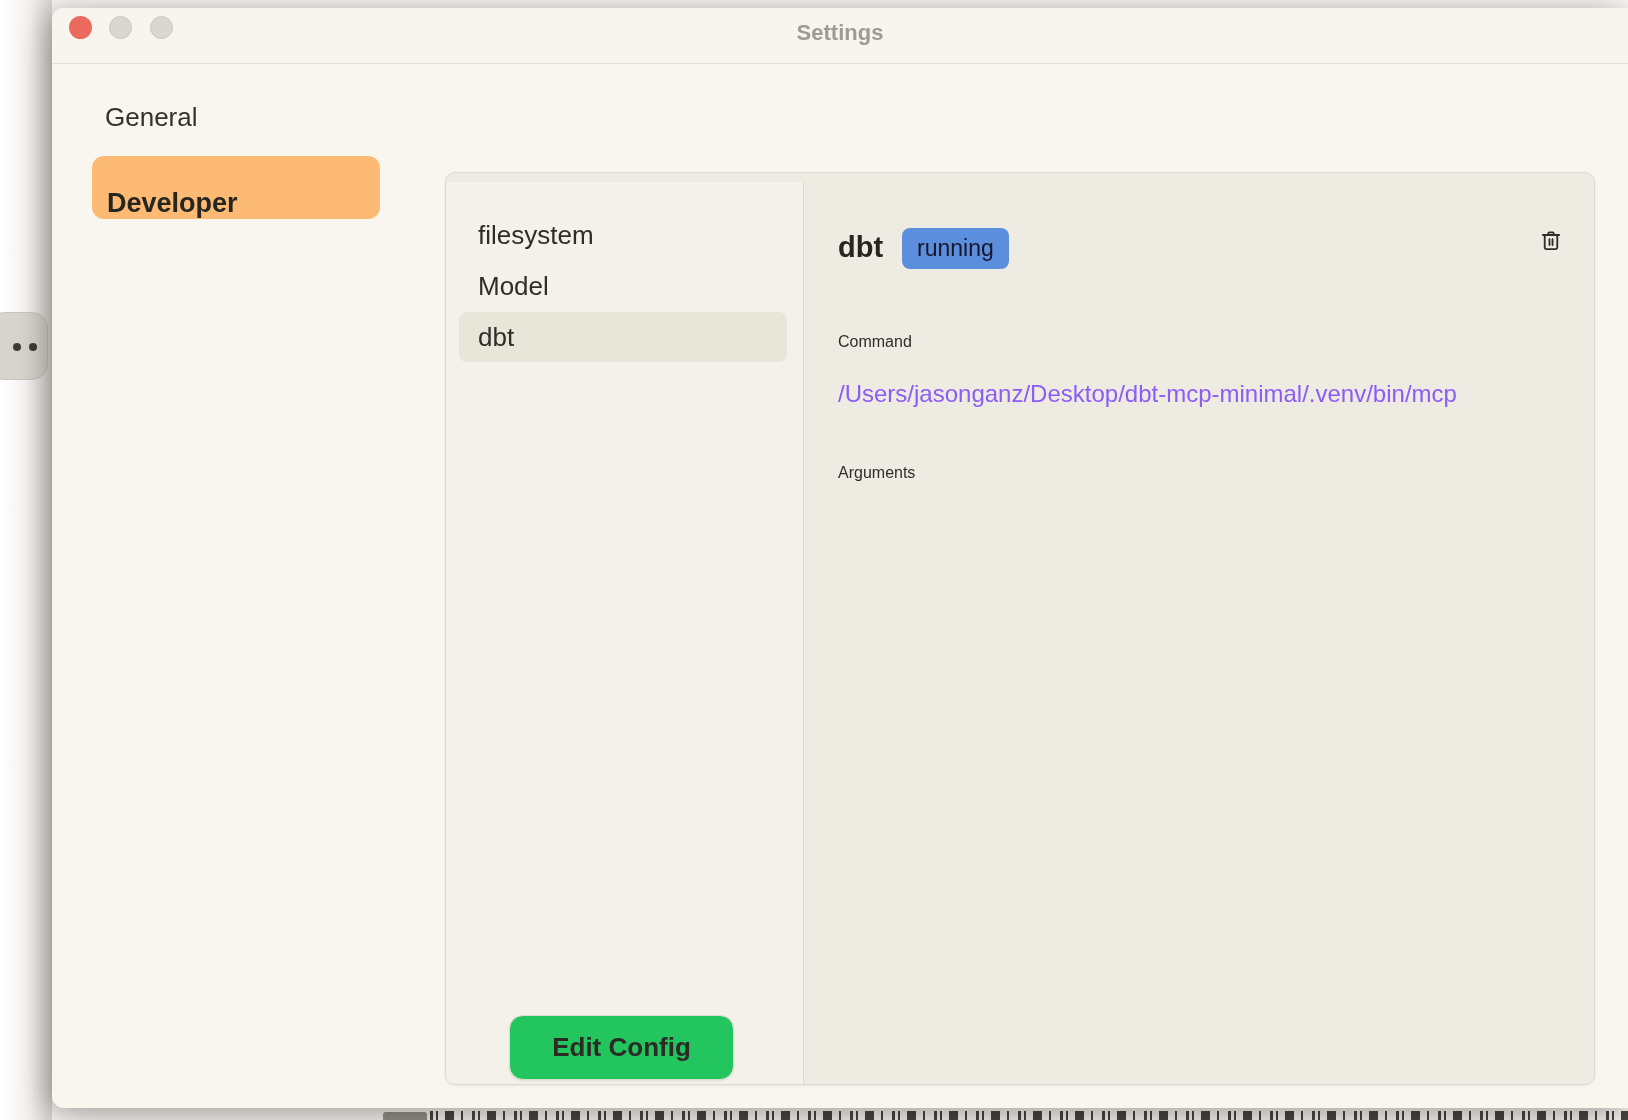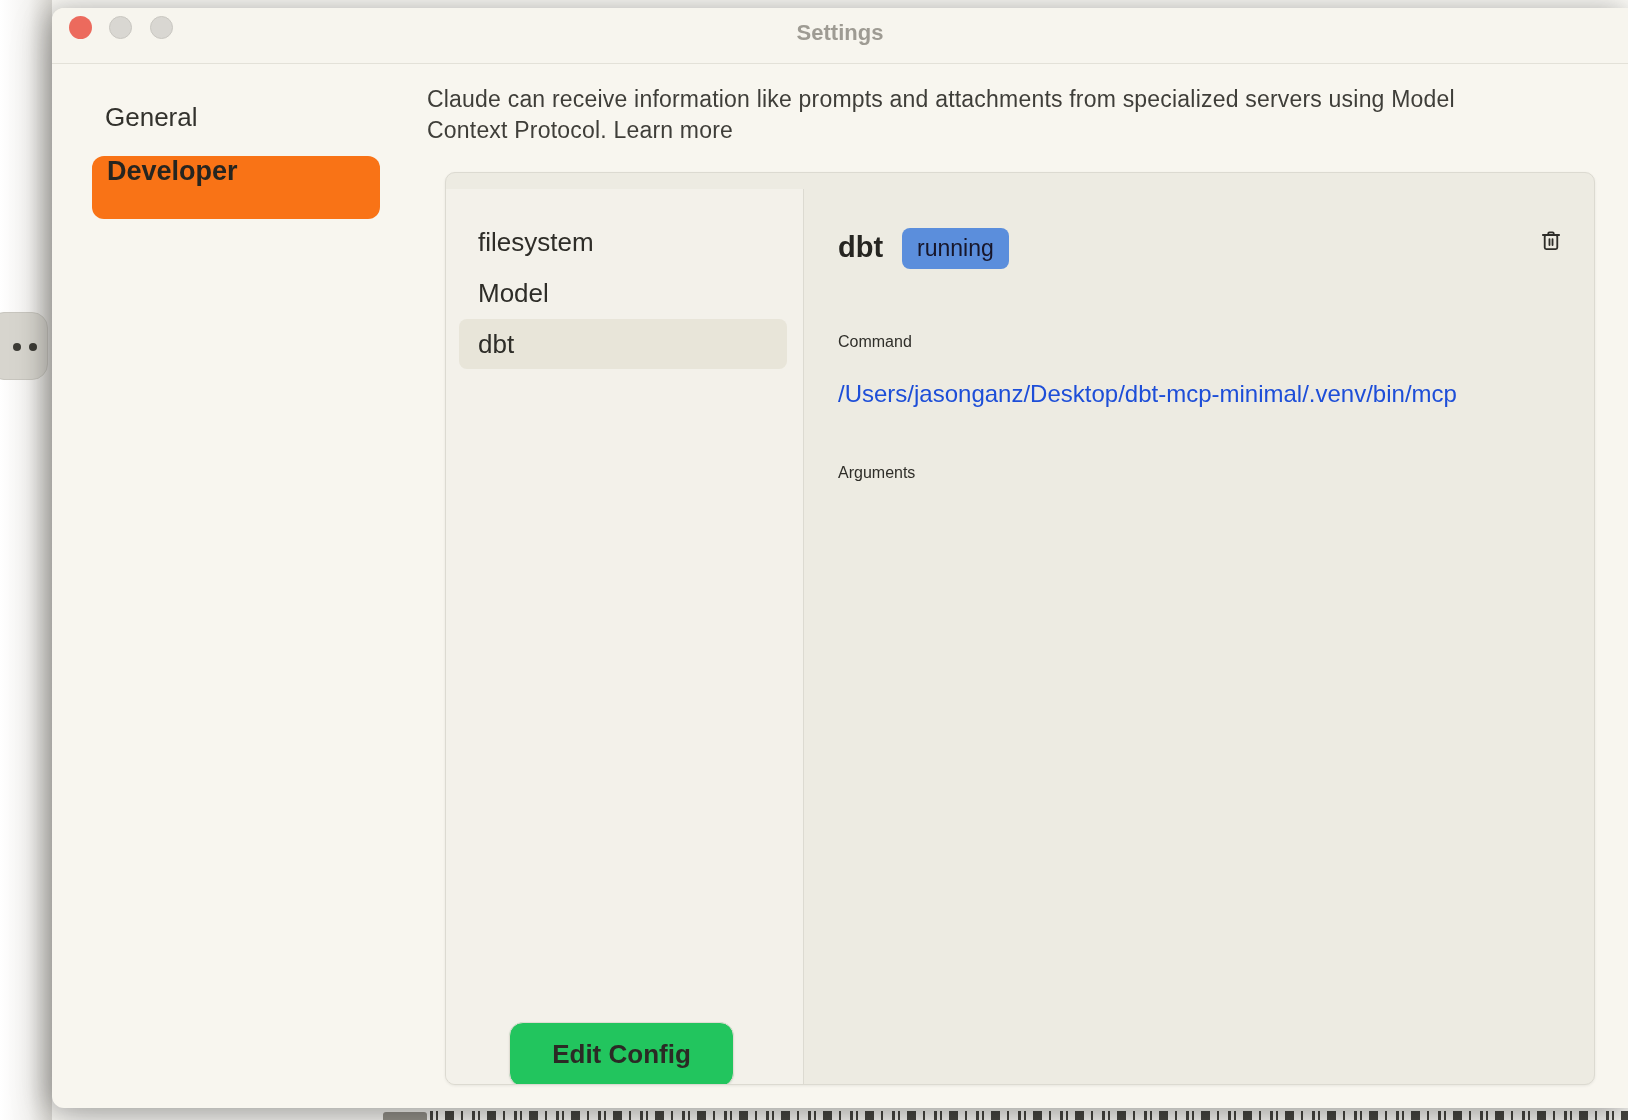--- a/index.html
+++ b/index.html
@@ -33,54 +33,54 @@
   .traffic { position:absolute; top:8px; width:23px; height:23px; border-radius:50%; }
   .traffic.close { left:17px; background:#ec6a5d; }
   .traffic.min   { left:57px; background:#d9d7d2; border:1px solid #c9c7c1; }
   .traffic.max   { left:98px; background:#d9d7d2; border:1px solid #c9c7c1; }
   .window-title { position:absolute; top:12px; left:0; width:100%; text-align:center;
     font-size:22px; font-weight:bold; color:#9e9b93; }
 
   
   .side-general { position:absolute; left:53px; top:94px; font-size:26px; color:#33322d; }
   .side-dev-pill { position:absolute; left:40px; top:148px; width:288px; height:63px;
-    background:#f97316; border-radius:12px; display:flex; align-items:flex-start; }
+    background:#fdba74; border-radius:12px; display:flex; align-items:flex-end; }
   .side-dev-pill span { margin-left:15px; font-size:27px; font-weight:bold; color:#262520; }
 
   
   .desc { position:absolute; left:375px; top:76px; width:1102px;
     font-size:23px; line-height:31px; color:#3f3e39; letter-spacing:.2px; }
   .desc a { color:#3f3e39; text-decoration:none; cursor:pointer; }
 
   
   .panel { position:absolute; left:393px; top:164px; width:1150px; height:913px;
     border:1px solid #dcdad1; border-radius:10px; background:#edebe2; overflow:hidden;
     box-shadow:0 1px 3px rgba(0,0,0,.07); }
-  .panel-left { position:absolute; left:0; top:16px; width:358px; height:100%;
+  .panel-left { position:absolute; left:0; top:9px; width:358px; height:100%;
     background:#f3f1ea; border-right:1px solid #dcdad1; }
   .server-list { position:absolute; left:0; top:28px; width:100%; }
   .server-item { position:relative; margin:0 0 1px 13px; width:328px; height:50px;
     display:flex; align-items:center; border-radius:8px; cursor:default; }
   .server-item span { margin-left:19px; font-size:26px; color:#2e2d28; }
   .server-item.selected { background:#e8e5d9; }
   .edit-config-btn { position:absolute; left:63px; top:833px; width:225px; height:65px;
     background:#22c55e; border:1px solid #e0ddd3; border-radius:14px;
     box-shadow:0 1px 2px rgba(0,0,0,.08);
     font-family:"Liberation Sans", sans-serif;
     font-size:26px; font-weight:bold; color:#2b2a25; cursor:pointer; }
 
   
   .detail-name { position:absolute; left:392px; top:58px; font-size:29px; font-weight:bold; color:#262521; }
   .status-badge { position:absolute; left:456px; top:55px; height:41px; padding:0 15px;
     background:#5b8edc; border-radius:8px; display:flex; align-items:center;
     font-size:23px; color:#17162a; }
   .trash-btn { position:absolute; left:1090px; top:54px; width:30px; height:30px;
     background:none; border:none; cursor:pointer; padding:0; }
   .section-label { position:absolute; left:392px; font-size:16px; color:#2f2e29; }
-  .section-value { position:absolute; left:392px; font-size:24px; line-height:31px; color:#1d4ed8; overflow-wrap:break-word; }
+  .section-value { position:absolute; left:392px; font-size:24px; line-height:31px; color:#8b5cf6; overflow-wrap:break-word; }
   .lbl-command { top:160px; } .val-command { top:205px; width:740px; }
   .lbl-args    { top:291px; } .val-args    { top:336px; width:500px; }
 </style>
 </head>
 <body>
 
 <div class="backdrop-strip"></div>
 <div class="backdrop-tab">
   <span class="tab-dot d1"></span>
   <span class="tab-dot d2"></span>
@@ -95,22 +95,20 @@
     <div class="traffic min"></div>
     <div class="traffic max"></div>
     <div class="window-title">Settings</div>
   </div>
 
   <div class="side-general">General</div>
   <div class="side-dev-pill">
     <span>Developer</span>
   </div>
 
-  <p class="desc"><span>Claude can receive information like prompts and attachments from specialized servers using Model Context Protocol.</span>
-    <a>Learn more</a></p>
 
   <div class="panel">
     <div class="panel-left">
       <div class="server-list">
         <div class="server-item">
           <span>filesystem</span>
         </div>
         <div class="server-item">
           <span>Model</span>
         </div>

